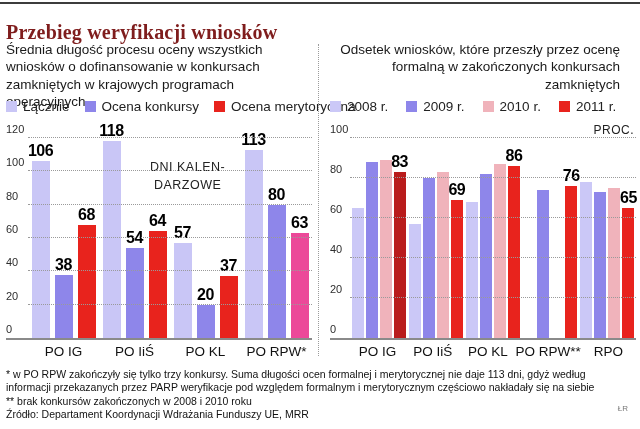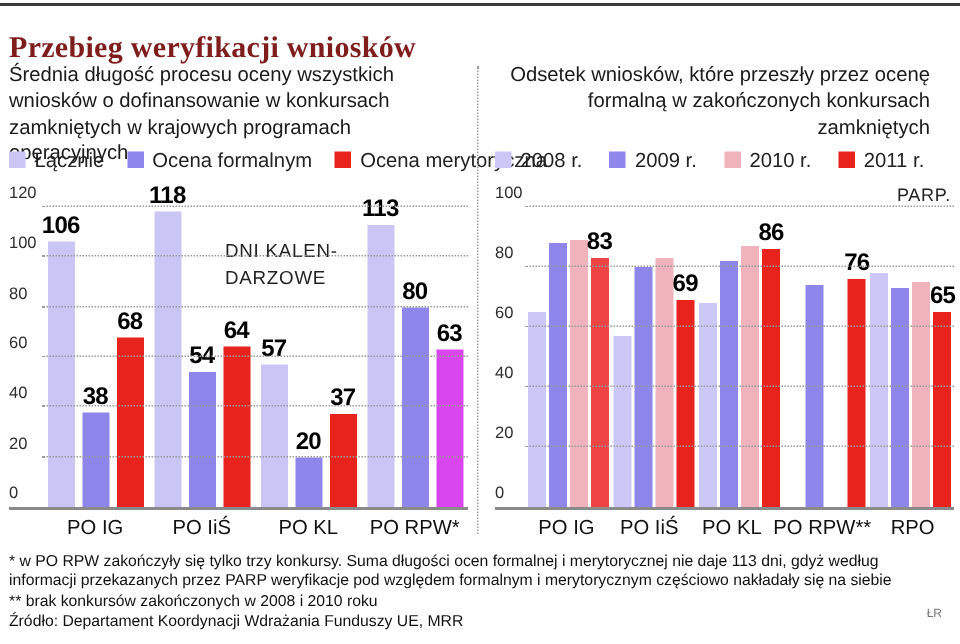--- a/index.html
+++ b/index.html
@@ -24,21 +24,21 @@
   .axis{position:absolute;left:0;right:0;bottom:-2px;height:0;border-top:2px solid #8a8a8a;}
   .groups{position:absolute;top:0;bottom:0;left:0;right:0;display:flex;padding-left:var(--gutter);}
   .group{flex:1;display:flex;justify-content:center;align-items:flex-end;gap:var(--bargap);height:100%;}
   .bar{position:relative;width:var(--barw);}
   .bar.empty{background:transparent !important;}
   .val{position:absolute;top:-19px;left:50%;transform:translateX(-50%);
        font-weight:700;font-size:16px;color:#000;letter-spacing:-.5px;white-space:nowrap;}
   .cats{position:absolute;top:206px;left:0;right:0;display:flex;padding-left:var(--gutter);}
   .cat{flex:1;text-align:center;font-size:13.5px;color:#111;white-space:nowrap;}
   .annot{position:absolute;left:140px;top:21px;font-size:12.5px;letter-spacing:.5px;
-         color:#222;background:#fff;padding:0 4px;line-height:1.4;}
+         color:#222;background:#fff;padding:0 4px;line-height:1.4;text-align:center;}
   .unit-right{position:absolute;right:2px;top:-15px;font-size:12px;letter-spacing:.5px;color:#222;}
   .foot{position:absolute;left:6px;top:368px;width:624px;font-size:10.5px;line-height:1.28;color:#111;}
   .foot p{margin:0;}
   .source{margin-top:2px;}
   .credit{position:absolute;right:12px;top:404px;font-size:8px;color:#777;}
 </style>
 </head>
 <body>
 
 <div class="page">
@@ -48,21 +48,21 @@
   <div class="subtitle l">Średnia długość procesu oceny wszystkich wniosków o dofinansowanie w konkursach zamkniętych w krajowych programach operacyjnych</div>
   <div class="subtitle r">Odsetek wniosków, które przeszły przez ocenę formalną w zakończonych konkursach zamkniętych</div>
 
   <div class="legend l">
       <span class="legend-item">
         <span class="sw" style="background: rgb(201, 198, 246);"></span>
         <span>Łącznie</span>
       </span>
       <span class="legend-item">
         <span class="sw" style="background: rgb(142, 134, 234);"></span>
-        <span>Ocena formalnym</span>
+        <span>Ocena konkursy</span>
       </span>
       <span class="legend-item">
         <span class="sw" style="background: rgb(232, 35, 29);"></span>
         <span>Ocena merytoryczna</span>
       </span>
     </div>
   <div class="legend r">
       <span class="legend-item">
         <span class="sw" style="background: rgb(203, 200, 247);"></span>
         <span>2008 r.</span>
@@ -123,21 +123,21 @@
               <span class="val">37</span>
             </div>
           </div>
           <div class="group">
             <div class="bar" style="height: 94.1667%; background: rgb(201, 198, 246);">
               <span class="val">113</span>
             </div>
             <div class="bar" style="height: 66.6667%; background: rgb(142, 134, 234);">
               <span class="val">80</span>
             </div>
-            <div class="bar" style="height: 52.5%; background: #d946ef; text-decoration: underline;">
+            <div class="bar" style="height: 52.5%; background: #ec4899; text-decoration: underline;">
               <span class="val">63</span>
             </div>
           </div>
         </div>
       <div class="axis"></div>
     <div class="ytick" style="bottom: calc(0% + 3px);">0</div>
         <div class="gridline" style="bottom: 16.6667%;"></div>
         <div class="ytick" style="bottom: calc(16.6667% + 3px);">20</div>
         <div class="gridline" style="bottom: 33.3333%;"></div>
         <div class="ytick" style="bottom: calc(33.3333% + 3px);">40</div>
@@ -153,27 +153,27 @@
     <div class="cats">
         <div class="cat">PO IG</div>
         <div class="cat">PO IiŚ</div>
         <div class="cat">PO KL</div>
         <div class="cat">PO RPW*</div>
       </div>
   </div>
 
   <div class="chart r">
     <div class="plot">
-      <div class="unit-right">PARP.</div>
+      <div class="unit-right">PROC.</div>
       <div class="groups">
           <div class="group">
             <div class="bar" style="height: 65%; background: rgb(203, 200, 247);"></div>
             <div class="bar" style="height: 88%; background: rgb(142, 134, 234);"></div>
             <div class="bar" style="height: 89%; background: rgb(240, 179, 187);"></div>
-            <div class="bar" style="height: 83%; background: #ef4444;">
+            <div class="bar" style="height: 83%; background: #b91c1c;">
               <span class="val">83</span>
             </div>
           </div>
           <div class="group">
             <div class="bar" style="height: 57%; background: rgb(203, 200, 247);"></div>
             <div class="bar" style="height: 80%; background: rgb(142, 134, 234);"></div>
             <div class="bar" style="height: 83%; background: rgb(240, 179, 187);"></div>
             <div class="bar" style="height: 69%; background: rgb(232, 35, 29);">
               <span class="val">69</span>
             </div>

